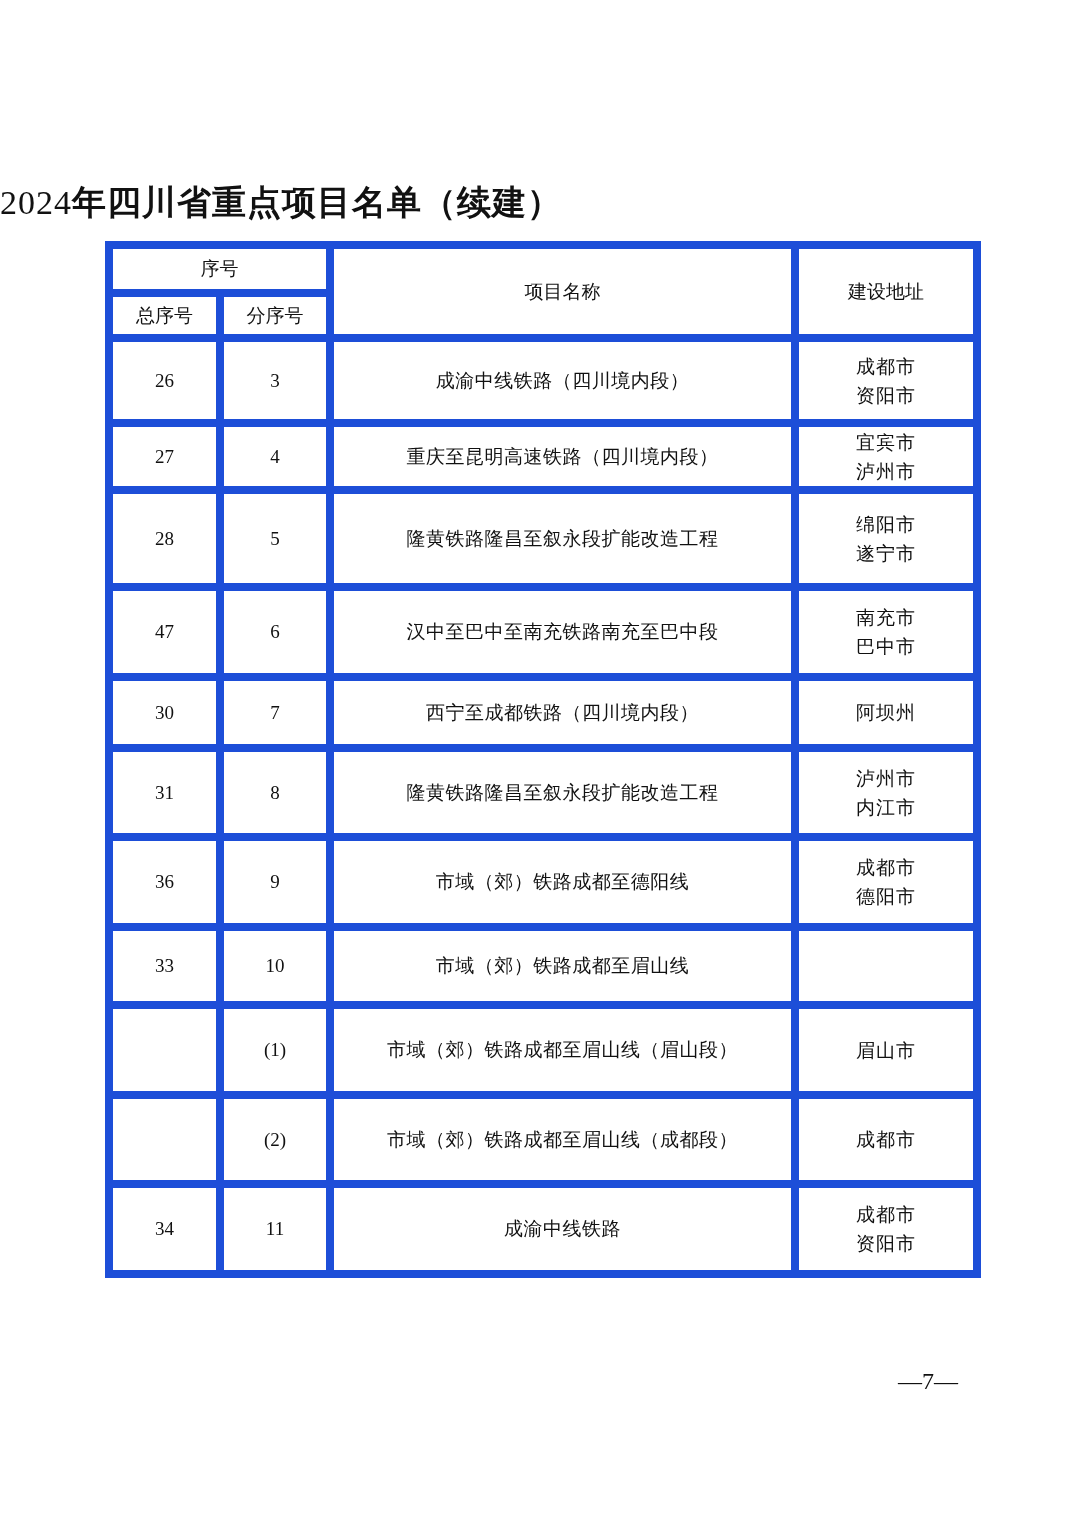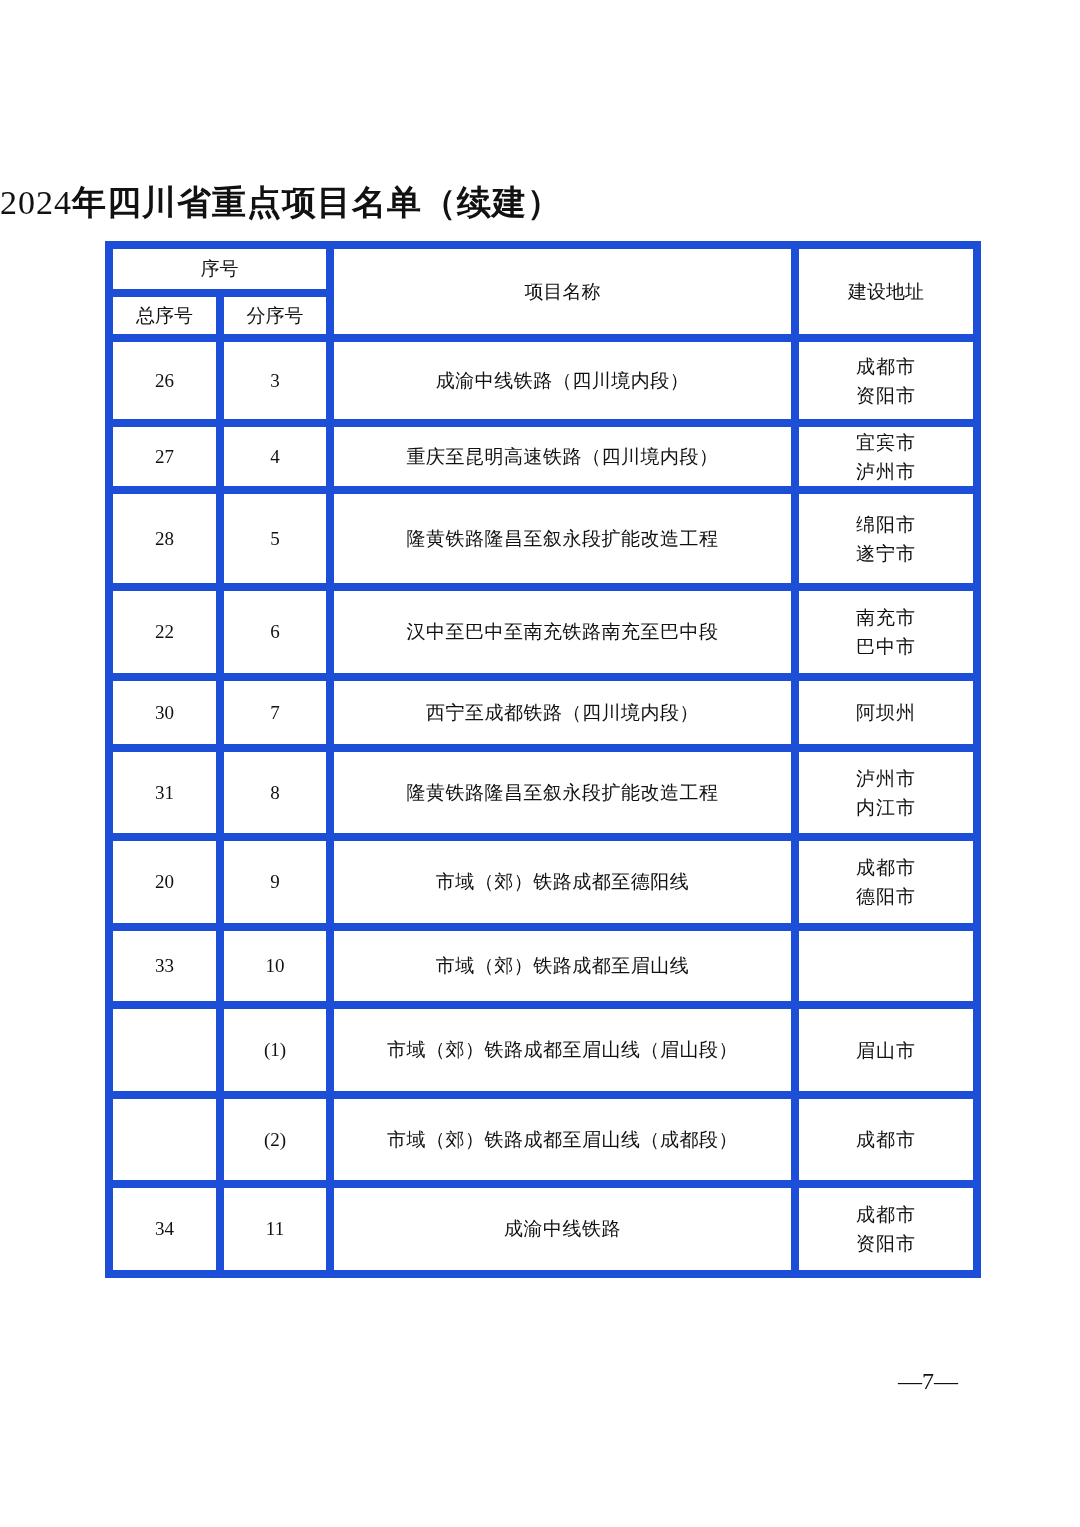--- a/index.html
+++ b/index.html
@@ -65,21 +65,21 @@
     <tr style="height:97px">
       <td class="num">28</td>
       <td class="num">5</td>
       <td class="name">隆黄铁路隆昌至叙永段扩能改造工程</td>
       <td class="loc">
           <span>绵阳市</span>
           <span>遂宁市</span>
         </td>
     </tr>
     <tr style="height:90px">
-      <td class="num">22</td>
+      <td class="num">47</td>
       <td class="num">6</td>
       <td class="name">汉中至巴中至南充铁路南充至巴中段</td>
       <td class="loc">
           <span>南充市</span>
           <span>巴中市</span>
         </td>
     </tr>
     <tr style="height:71px">
       <td class="num">30</td>
       <td class="num">7</td>
@@ -91,21 +91,21 @@
     <tr style="height:89px">
       <td class="num">31</td>
       <td class="num">8</td>
       <td class="name">隆黄铁路隆昌至叙永段扩能改造工程</td>
       <td class="loc">
           <span>泸州市</span>
           <span>内江市</span>
         </td>
     </tr>
     <tr style="height:90px">
-      <td class="num">20</td>
+      <td class="num">36</td>
       <td class="num">9</td>
       <td class="name">市域（郊）铁路成都至德阳线</td>
       <td class="loc">
           <span>成都市</span>
           <span>德阳市</span>
         </td>
     </tr>
     <tr style="height:78px">
       <td class="num">33</td>
       <td class="num">10</td>

